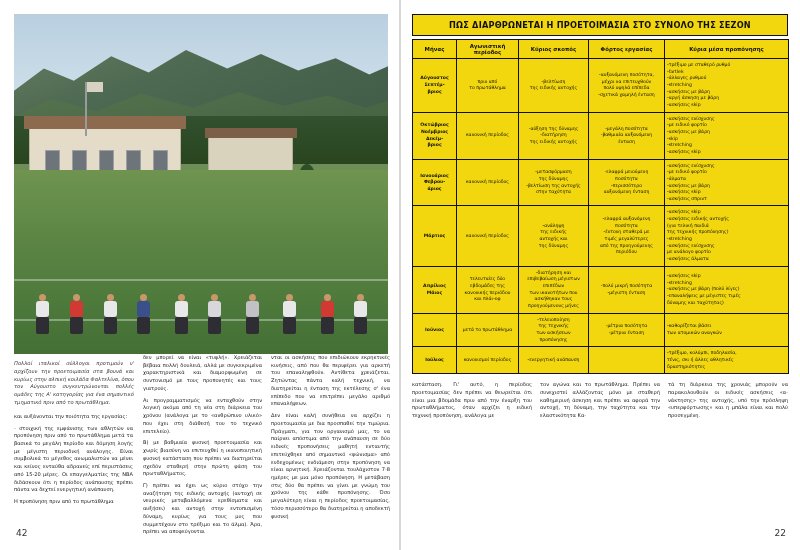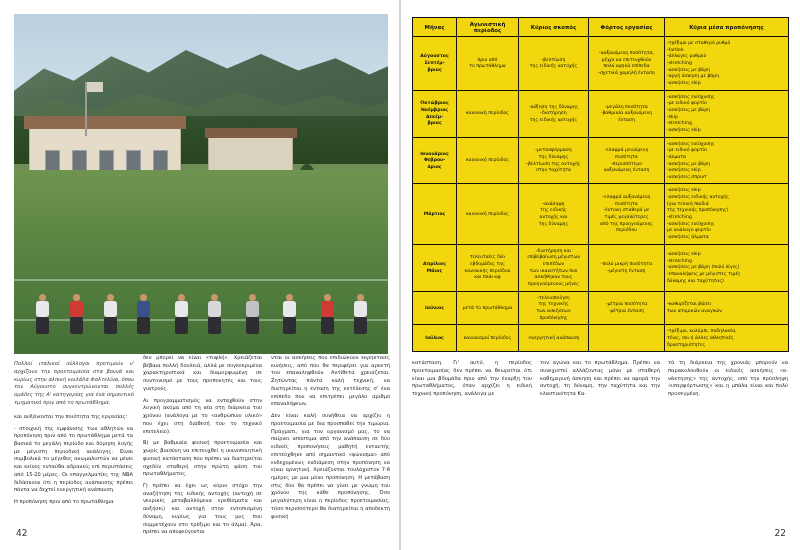--- a/index.html
+++ b/index.html
@@ -198,20 +198,21 @@
       </div>
     </div>
 
     <div class="folio folio-left">42</div>
   </div>
 
   <div class="gutter"></div>
 
   <div class="page page-right">
 
+    <div class="table-title">ΠΩΣ ΔΙΑΡΘΡΩΝΕΤΑΙ Η ΠΡΟΕΤΟΙΜΑΣΙΑ ΣΤΟ ΣΥΝΟΛΟ ΤΗΣ ΣΕΖΟΝ</div>
 
     <table class="sched">
       <colgroup>
         <col class="col-w1">
           <col class="col-w2">
           <col class="col-w3">
           <col class="col-w4">
           <col class="col-w5">
       </colgroup>
       <thead>

